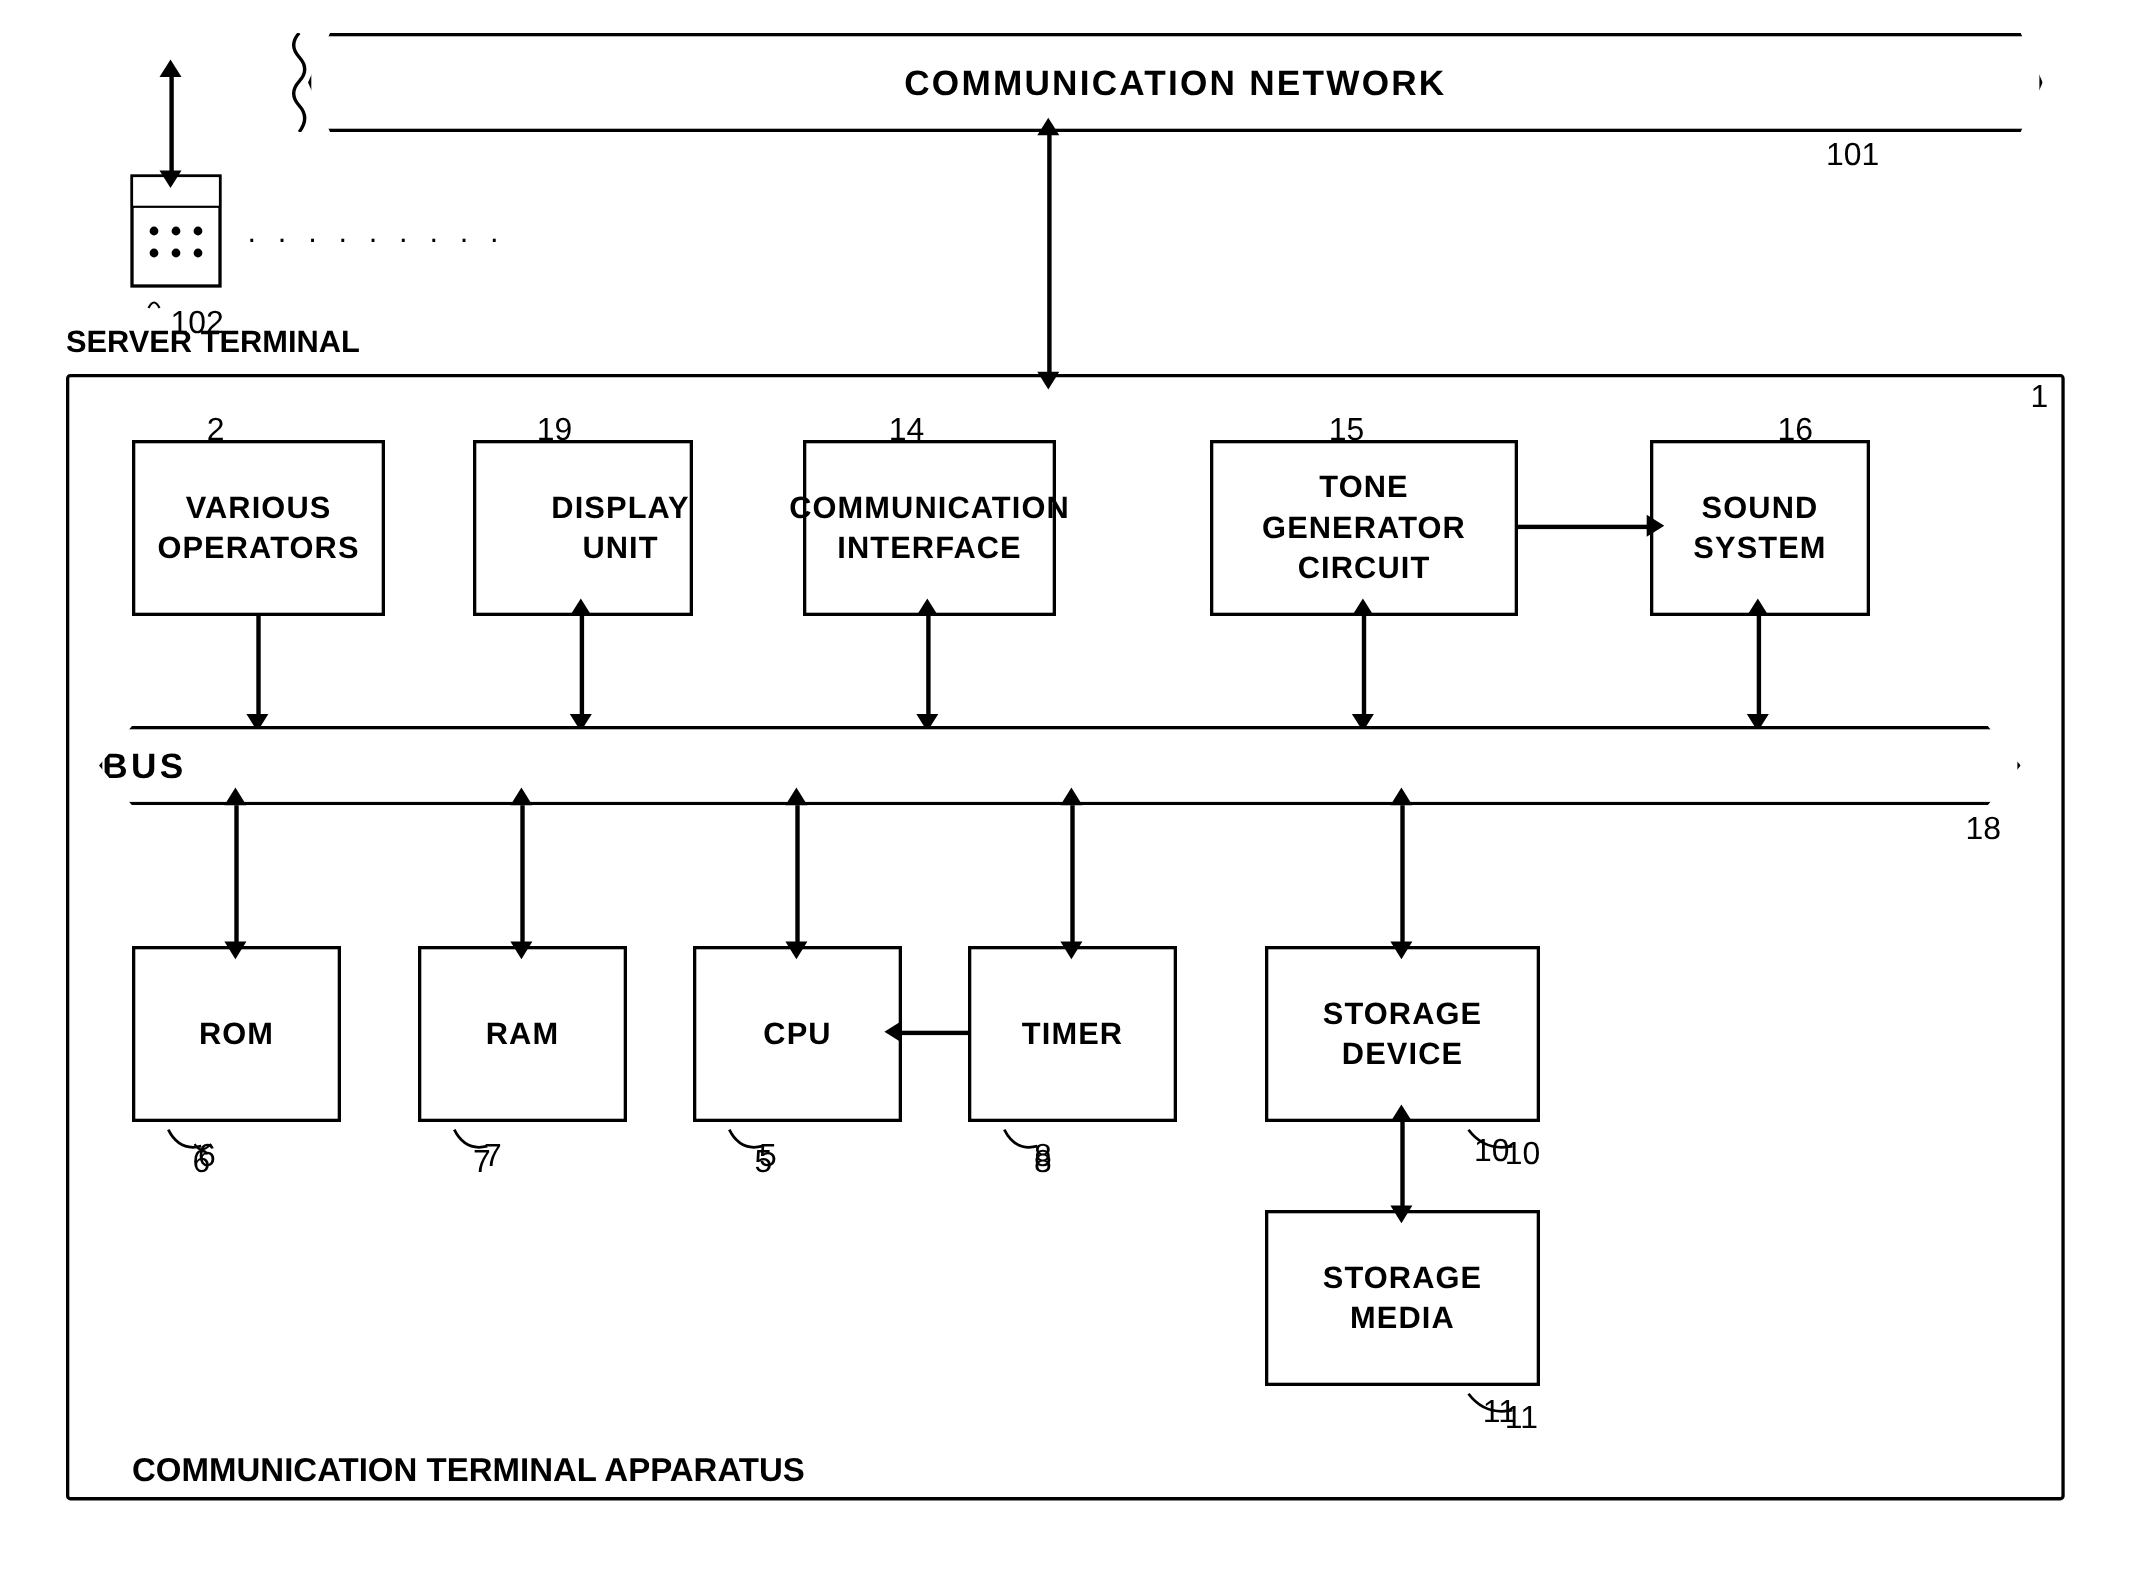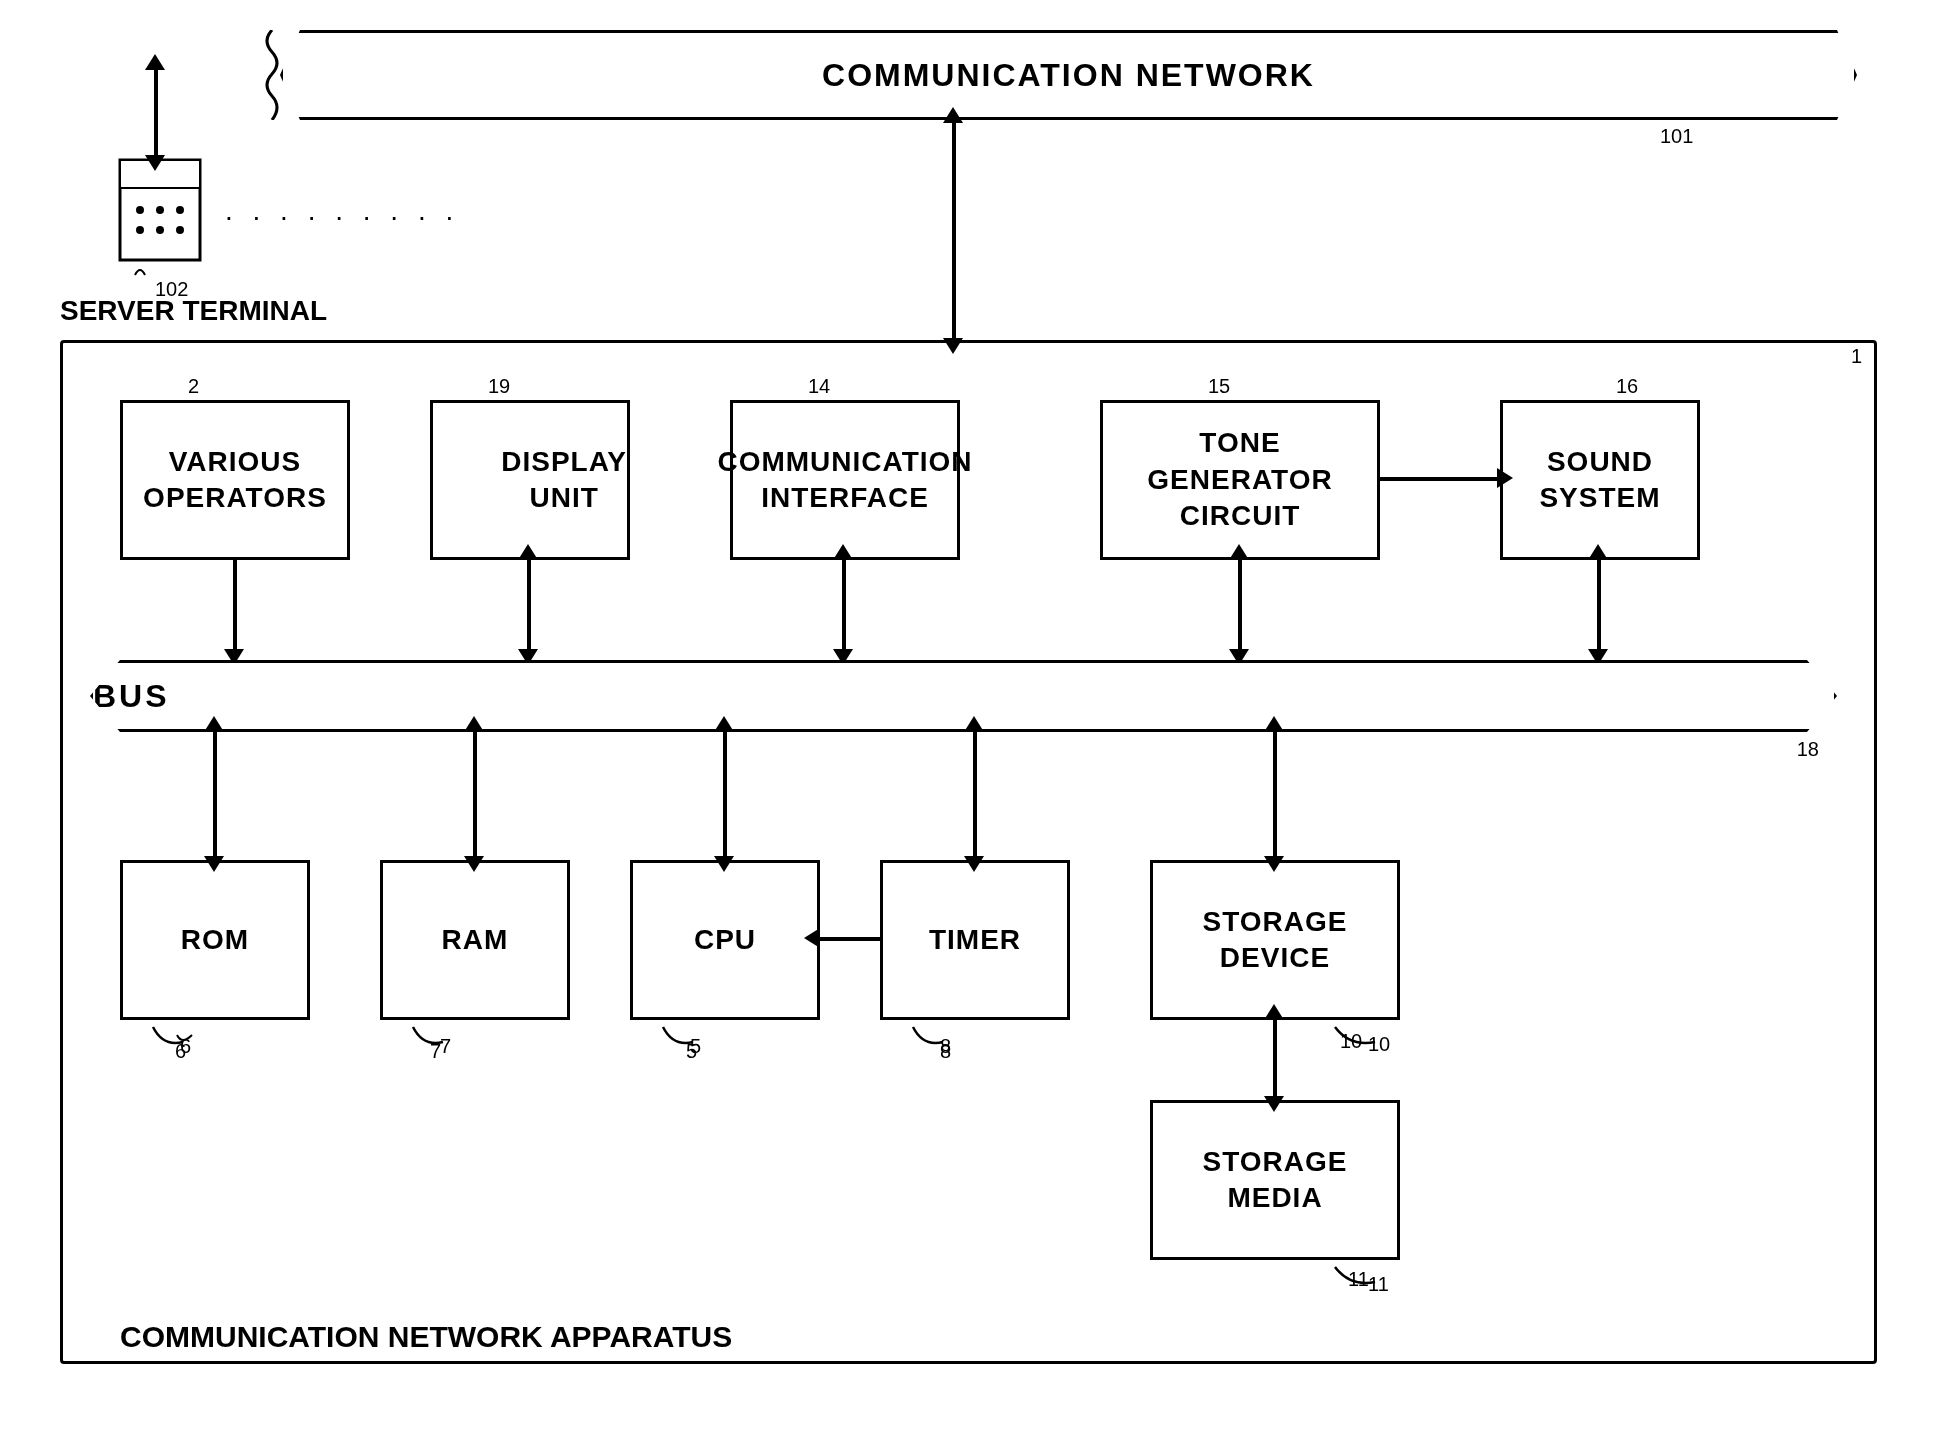--- a/index.html
+++ b/index.html
@@ -34,21 +34,21 @@
     }
     .comm-network-label {
       font-size: 32px;
       font-weight: bold;
       letter-spacing: 2px;
     }
 
     
     .ref-label {
       position: absolute;
-      font-size: 20px;
+      font-size: 29px;
       font-family: Arial, sans-serif;
     }
 
     
     .main-device {
       position: absolute;
       top: 340px;
       left: 60px;
       right: 60px;
       bottom: 80px;
@@ -295,21 +295,21 @@
 
   <div class="box" style="top:1100px; left:1150px; width:250px; height:160px;">
     <span class="box-label">STORAGE<br>MEDIA</span>
   </div>
   <span class="ref-label" style="top:1268px; left:1348px;">11</span>
 
   <div style="position:absolute; top:1020px; left:1273px; width:4px; height:82px; background:#000;"></div>
   <div class="arrowhead-up" style="top:1004px; left:1264px;"></div>
   <div class="arrowhead-down" style="top:1096px; left:1264px;"></div>
 
-  <span class="bottom-label" style="bottom:90px; left:120px;">COMMUNICATION NETWORK APPARATUS</span>
+  <span class="bottom-label" style="bottom:90px; left:120px;">COMMUNICATION TERMINAL APPARATUS</span>
 
   <svg style="position:absolute; top:1022px; left:148px;" width="45" height="30">
     <path d="M5,5 Q15,25 35,20" fill="none" stroke="black" stroke-width="2.5"></path>
   </svg>
   <span class="ref-label" style="top:1035px; left:180px;">6</span>
 
   <svg style="position:absolute; top:1022px; left:408px;" width="45" height="30">
     <path d="M5,5 Q15,25 35,20" fill="none" stroke="black" stroke-width="2.5"></path>
   </svg>
   <span class="ref-label" style="top:1035px; left:440px;">7</span>

